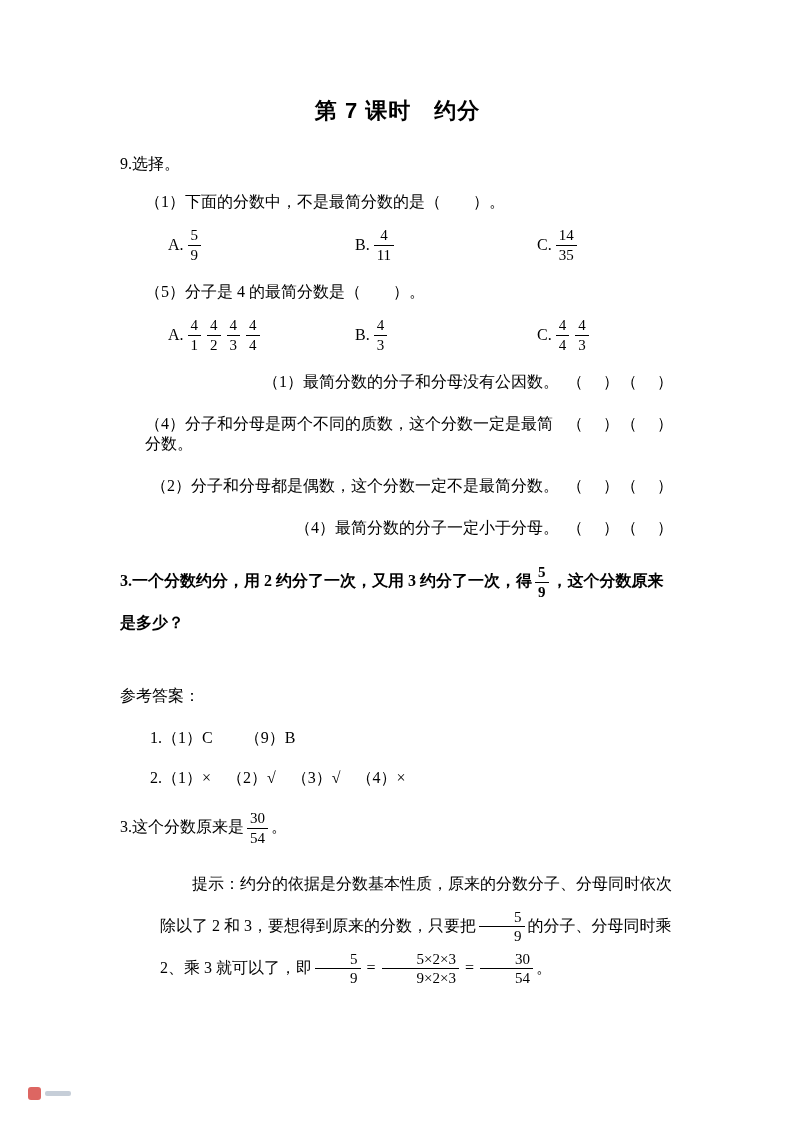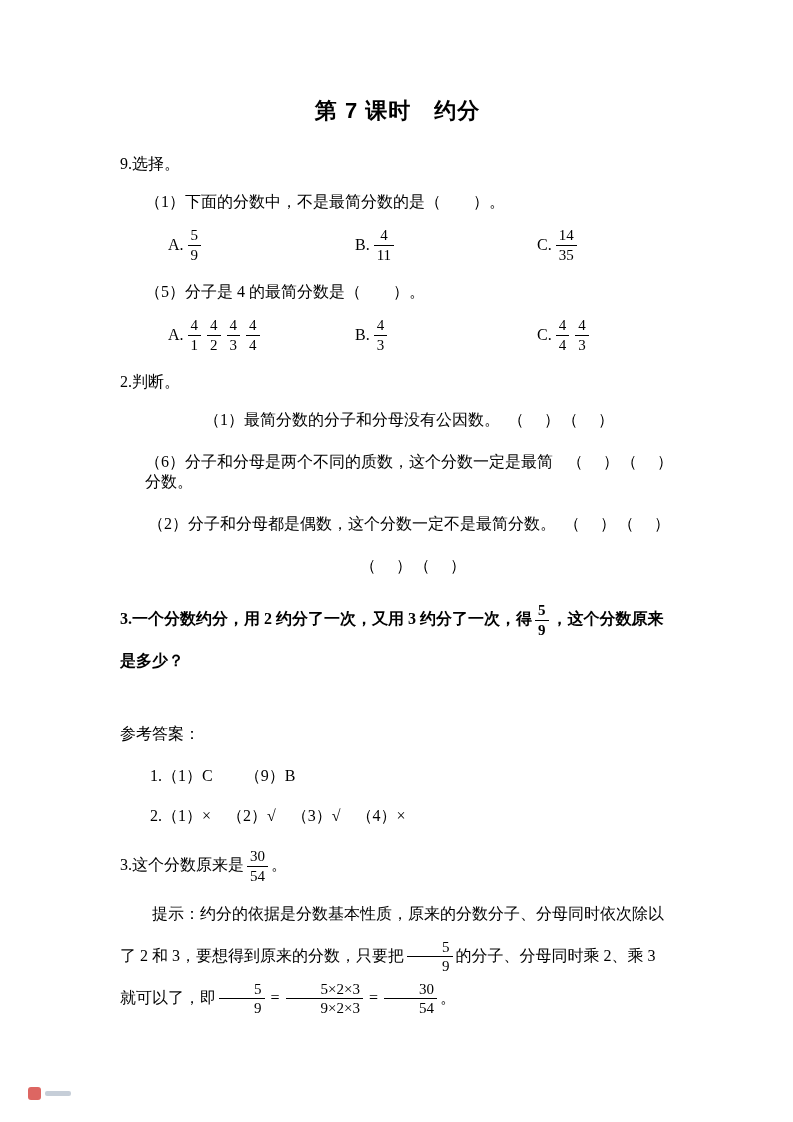--- a/index.html
+++ b/index.html
@@ -29,30 +29,30 @@
   .opt-b { width: 182px; }
   .opt-c { flex: 1 1 auto; }
   .opt-label { margin-right: 1px; }
   .frac {
     display: inline-block; text-align: center; vertical-align: middle;
     line-height: 1.12; font-size: 15px; margin: 0 3px;
   }
   .fnum { display: block; padding: 0 3px 1px; border-bottom: 1px solid #000; }
   .fden { display: block; padding: 1px 3px 0; }
   .judge-row {
-    display: flex; justify-content: center; align-items: baseline;
+    display: flex; justify-content: flex-end; align-items: baseline;
     line-height: 20px; margin-bottom: 22px; padding-left: 25px;
   }
   .judge-blank { white-space: nowrap; margin-left: 8px; letter-spacing: 2px; }
   .para { line-height: 42px; }
   .q3 { margin-bottom: 26px; font-weight: bold; }
   .answers-heading { line-height: 20px; margin: 42px 0 22px 0; }
   .ans-line { line-height: 20px; margin-bottom: 20px; padding-left: 30px; }
-  .ans-frac-line { line-height: 38px; margin-bottom: 8px; }
-  .hint { text-indent: 2em; }
+  .ans-frac-line { line-height: 38px; margin-bottom: 16px; }
+  .hint { text-indent: 2em; margin-left: 40px; }
   .eq-sign { margin: 0 3px; }
   .footer-logo {
     position: absolute; left: 28px; bottom: 22px;
     display: flex; align-items: center; gap: 4px; opacity: .8;
   }
   .footer-logo .mark { width: 13px; height: 13px; border-radius: 3px; background: #d5413b; display: inline-block; }
   .footer-logo .bar { width: 26px; height: 5px; border-radius: 2px; background: #b9c3cf; display: inline-block; }
 </style>
 </head>
 <body>
@@ -125,34 +125,34 @@
           </span>
         <span class="frac">
             <span class="fnum">4</span>
             <span class="fden">3</span>
           </span>
       </div>
     </div>
   </section>
 
   <section>
-    <p class="sec-heading">2.判断。</p>
     <div class="judge-row">
       <span class="judge-text">（1）最简分数的分子和分母没有公因数。</span>
       <span class="judge-blank">（　）（　）</span>
     </div>
     <div class="judge-row">
-      <span class="judge-text">（6）分子和分母是两个不同的质数，这个分数一定是最简分数。</span>
+      <span class="judge-text">（4）分子和分母是两个不同的质数，这个分数一定是最简分数。</span>
       <span class="judge-blank">（　）（　）</span>
     </div>
     <div class="judge-row">
       <span class="judge-text">（2）分子和分母都是偶数，这个分数一定不是最简分数。</span>
       <span class="judge-blank">（　）（　）</span>
     </div>
     <div class="judge-row">
+      <span class="judge-text">（4）最简分数的分子一定小于分母。</span>
       <span class="judge-blank">（　）（　）</span>
     </div>
   </section>
 
   <p class="para q3"><span>3.一个分数约分，用 2 约分了一次，又用 3 约分了一次，得</span><span class="frac"><span class="fnum">5</span><span class="fden">9</span></span><span>，这个分数原来是多少？</span></p>
 
   <section>
     <p class="answers-heading">参考答案：</p>
     <p class="ans-line">1.（1）C　　（9）B</p>
     <p class="ans-line">2.（1）×　（2）√　（3）√　（4）×</p>

